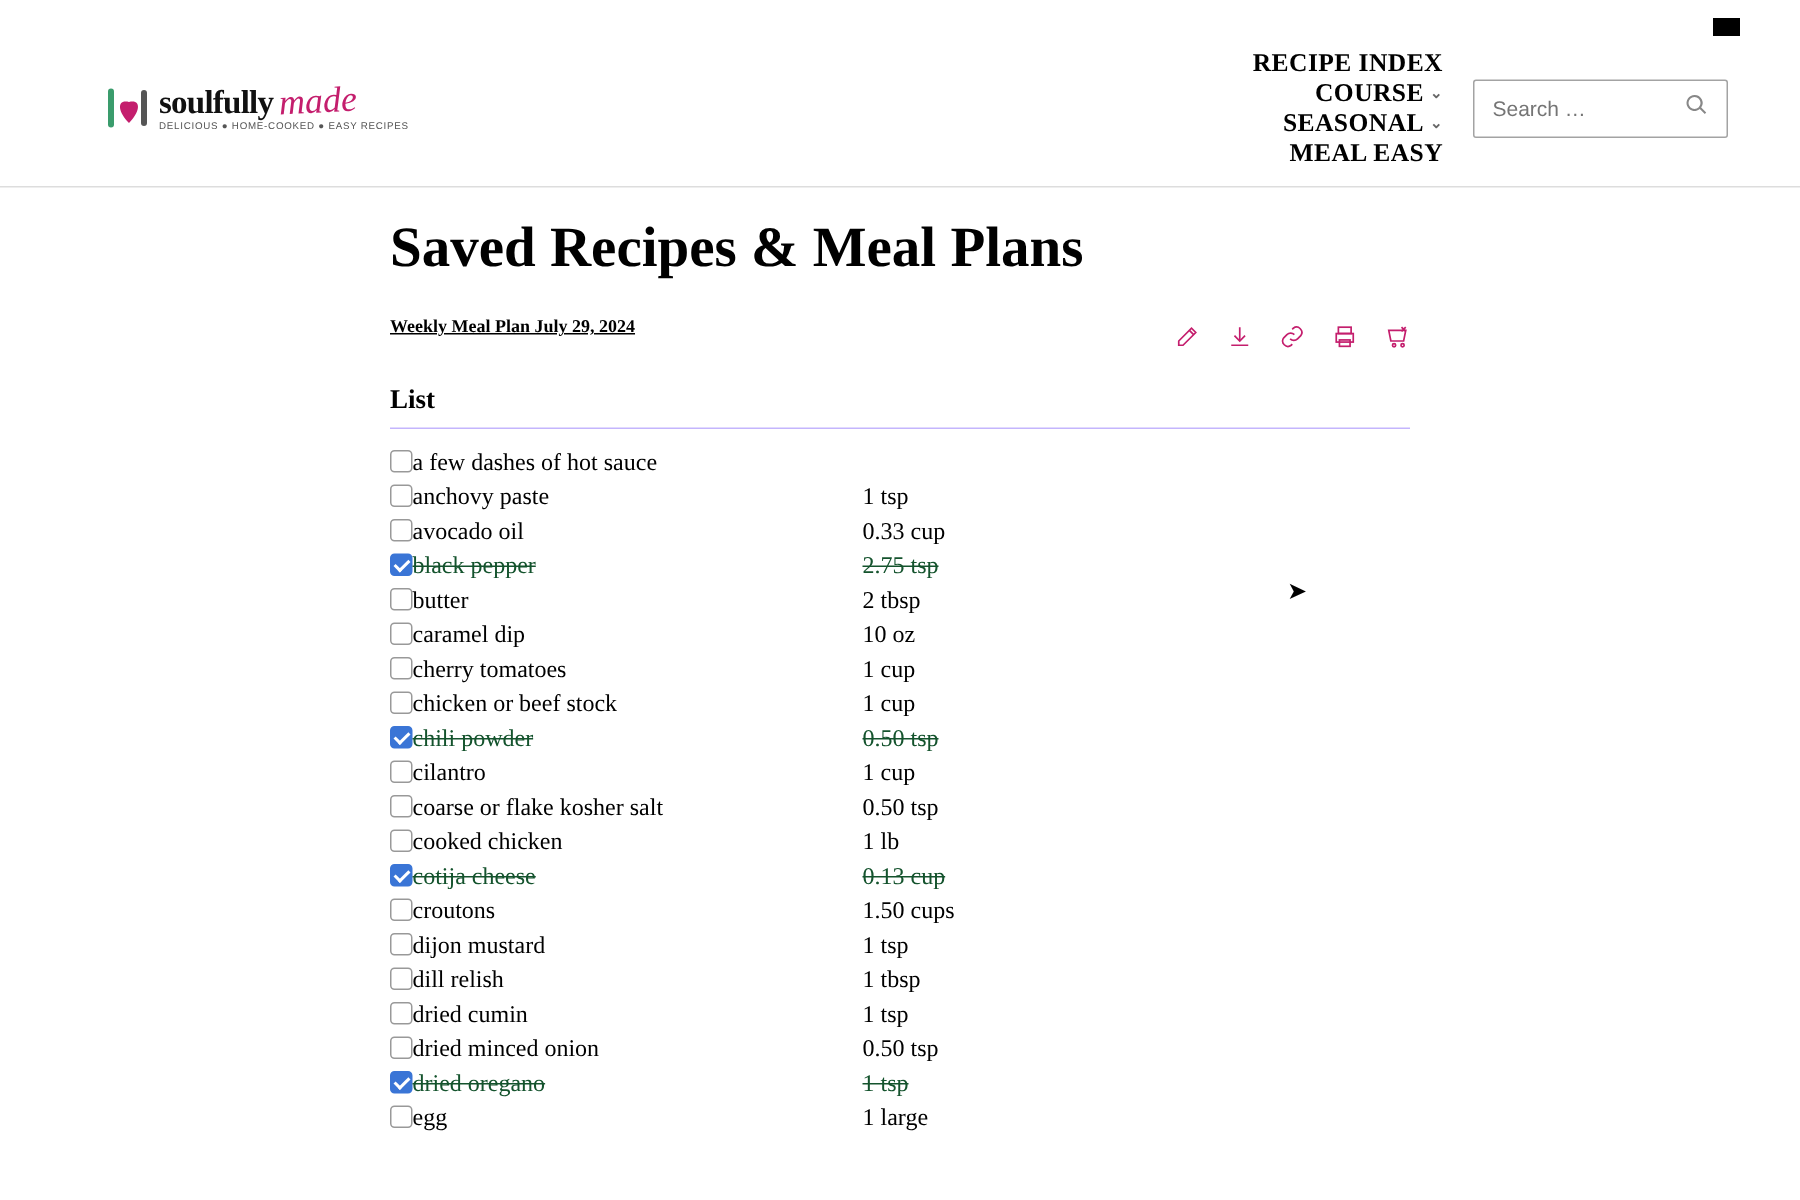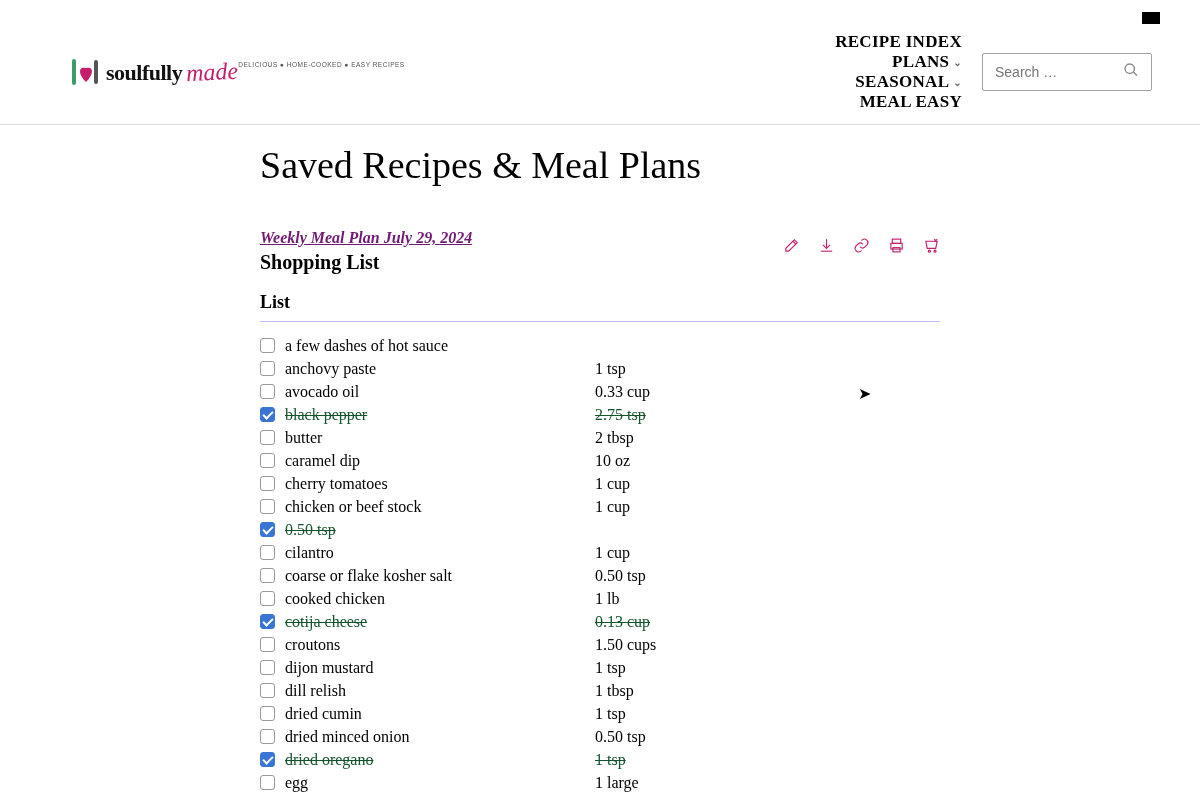--- a/index.html
+++ b/index.html
@@ -35,21 +35,21 @@
     gap: 6px;
   }
   .logo-icon {
     width: 28px;
     height: 28px;
     position: relative;
   }
   .logo-icon svg { width: 28px; height: 28px; }
   .logo-text {
     display: flex;
-    flex-direction: row;
+    flex-direction: column;
     line-height: 1;
   }
   .logo-main {
     display: flex;
     align-items: baseline;
     gap: 4px;
   }
   .logo-soulfully {
     font-weight: 700;
     font-size: 22px;
@@ -110,35 +110,34 @@
     font-family: Arial, sans-serif;
     color: #666;
   }
   .search-box svg { width: 16px; height: 16px; fill: #888; }
   main {
     padding: 28px 260px 0 260px;
     width: 100%;
   }
   h1 {
     font-size: 38px;
-    font-weight: 400;
-    margin-bottom: 42px;
+    font-weight: 700;
+    margin-bottom: 21px;
   }
   .plan-header {
     display: flex;
     justify-content: space-between;
     align-items: flex-start;
     margin-bottom: 18px;
   }
   .plan-link {
-    font-size: 16px;
+    font-size: 12px;
     font-weight: 700;
     text-decoration: underline;
-    color: #701a75;
-    font-style: italic;
+    color: #000000;
   }
   .plan-sub {
     font-size: 20px;
     font-weight: 700;
     margin-top: 4px;
   }
   .actions {
     display: flex;
     gap: 18px;
     margin-top: 8px;
@@ -156,22 +155,22 @@
     border-bottom: 1px solid #c4b5fd;
     padding-bottom: 8px;
     margin-bottom: 12px;
   }
   .list {
     display: flex;
     flex-direction: column;
   }
   .row {
     display: flex;
-    align-items: center;
-    gap: 10px;
+    align-items: flex-start;
+    gap: 0;
     padding: 2px 0;
     font-size: 16px;
     min-height: 23px;
   }
   .chk {
     width: 15px;
     height: 15px;
     border: 1.5px solid #999;
     border-radius: 3px;
     flex-shrink: 0;
@@ -231,21 +230,21 @@
       </div>
       <span class="logo-tag">DELICIOUS ● HOME-COOKED ● EASY RECIPES</span>
     </div>
   </div>
 
   <nav>
     <a href="#">
       <span>RECIPE INDEX</span>
     </a>
     <a href="#">
-      <span>PLANS</span>
+      <span>COURSE</span>
       <span class="chev">⌄</span>
     </a>
     <a href="#">
       <span>SEASONAL</span>
       <span class="chev">⌄</span>
     </a>
     <a href="#">
       <span>MEAL EASY</span>
     </a>
   </nav>
@@ -259,21 +258,20 @@
     </span>
   </div>
 </header>
 
 <main>
   <h1>Saved Recipes &amp; Meal Plans</h1>
 
   <div class="plan-header">
     <div>
       <a href="#" class="plan-link">Weekly Meal Plan July 29, 2024</a>
-      <div class="plan-sub">Shopping List</div>
     </div>
     <div class="actions">
       <span><svg viewBox="0 0 24 24">
             <path d="M4 20h4L20 8l-4-4L4 16v4z"></path>
             <path d="M14 6l4 4"></path>
           </svg></span>
       <span><svg viewBox="0 0 24 24">
             <path d="M12 3v12"></path>
             <path d="M7 11l5 5 5-5"></path>
             <path d="M4 20h16"></path>
@@ -334,20 +332,21 @@
         <span class="iname">cherry tomatoes</span>
         <span class="iqty">1 cup</span>
       </div>
       <div class="row">
         <span class="chk"></span>
         <span class="iname">chicken or beef stock</span>
         <span class="iqty">1 cup</span>
       </div>
       <div class="row done">
         <span class="chk on"></span>
+        <span class="iname">chili powder</span>
         <span class="iqty">0.50 tsp</span>
       </div>
       <div class="row">
         <span class="chk"></span>
         <span class="iname">cilantro</span>
         <span class="iqty">1 cup</span>
       </div>
       <div class="row">
         <span class="chk"></span>
         <span class="iname">coarse or flake kosher salt</span>

